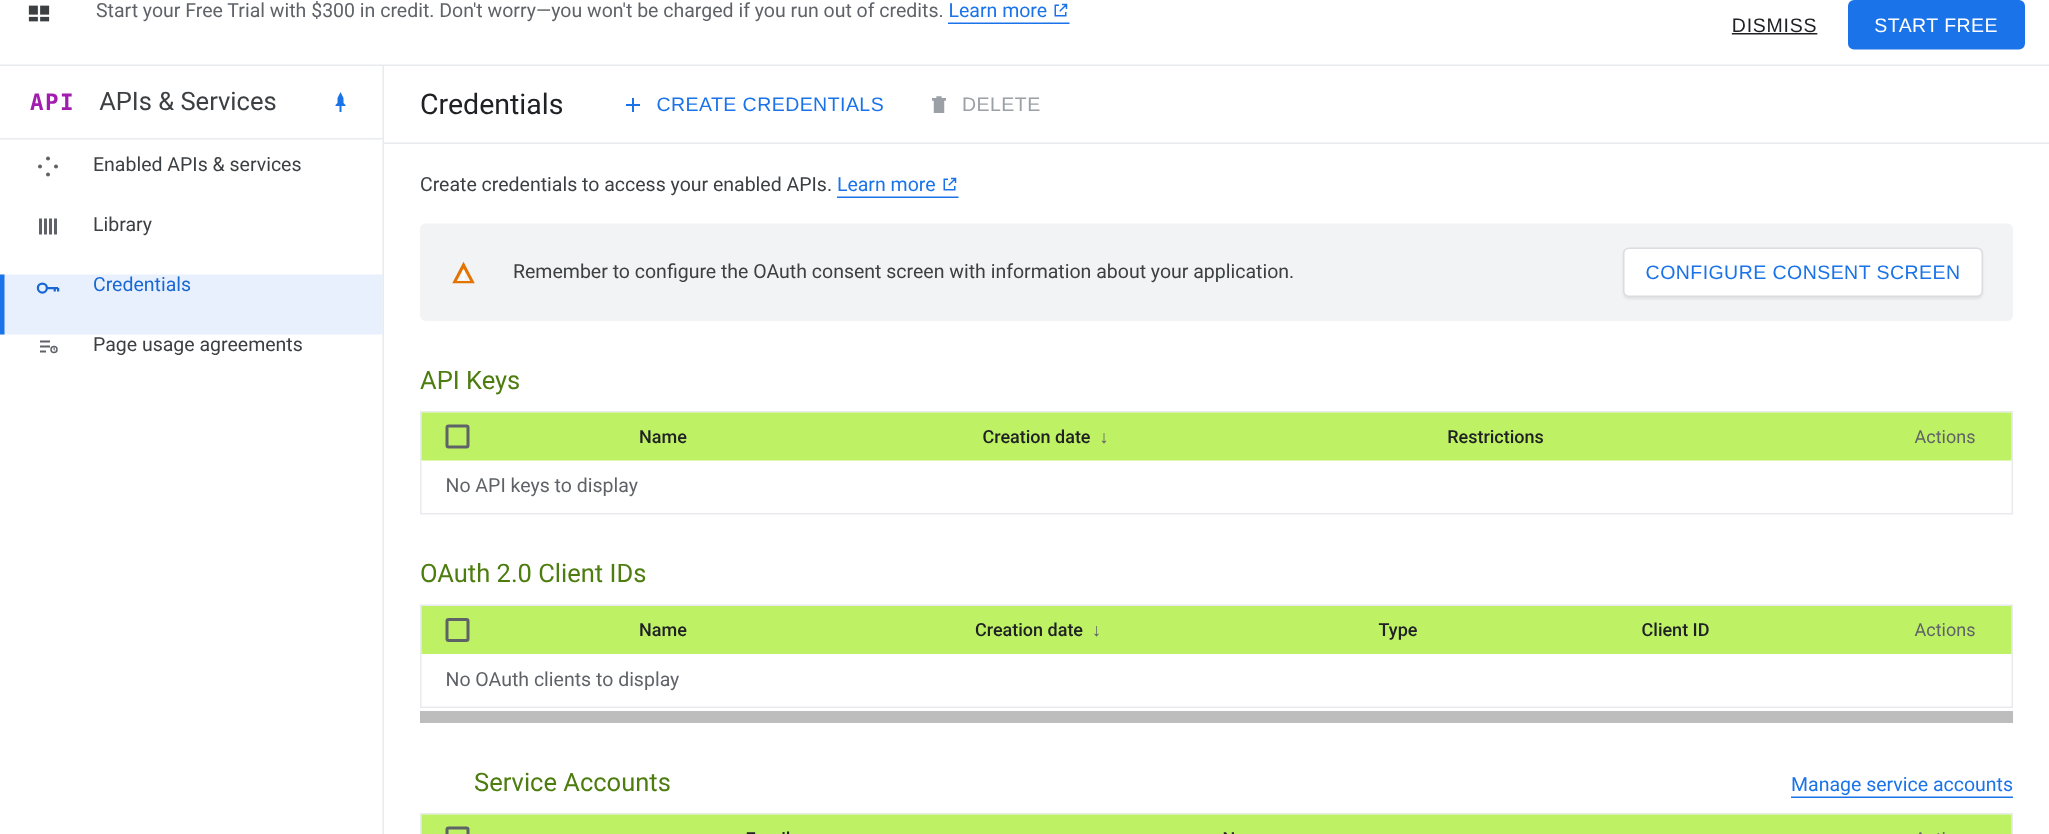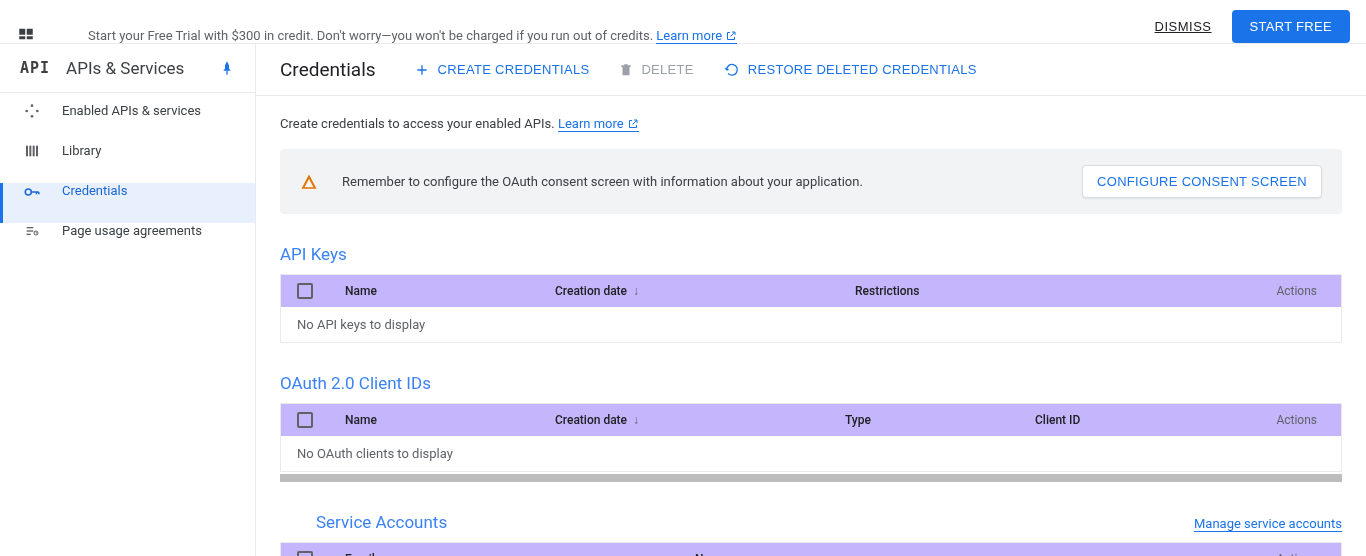--- a/index.html
+++ b/index.html
@@ -1,32 +1,32 @@
 <!DOCTYPE html>
 <html><head>
 <meta charset="utf-8">
 <style>
 * { box-sizing: border-box; margin: 0; padding: 0; }
 body { font-family: "Google Sans", Roboto, Arial, sans-serif; font-size: 14px; color: #202124; background: #fff; width: 1366px; }
 a { text-decoration: none; }
 
 
-.banner { display: flex; align-items: flex-end; height: 44px; padding: 0 16px; border-bottom: 1px solid #e8eaed; gap: 24px; }
+.banner { display: flex; align-items: flex-start; height: 44px; padding: 0 16px; border-bottom: 1px solid #e8eaed; }
 .banner-icon { width: 20px; display: flex; justify-content: center; }
 .banner-text { margin-left: 28px; color: #5f6368; font-size: 13px; flex: 1; }
 .banner-text a { color: #1a73e8; border-bottom: 1px solid #1a73e8; }
 .banner-actions { display: flex; align-items: center; gap: 20px; }
 .dismiss-btn { background: none; border: none; font-weight: 500; font-size: 13px; letter-spacing: 0.5px; color: #202124; cursor: pointer; text-decoration: underline; }
 .start-free-btn { background: #1a73e8; color: #fff; border: none; border-radius: 4px; padding: 9px 18px; font-weight: 500; font-size: 13px; letter-spacing: 0.3px; cursor: pointer; }
 
 
 .layout { display: flex; }
 .sidebar { width: 256px; border-right: 1px solid #e8eaed; min-height: 512px; position: relative; }
 .sidebar-header { display: flex; align-items: center; padding: 14px 20px; border-bottom: 1px solid #e8eaed; }
-.sidebar-logo { font-family: monospace; font-weight: 700; color: #404040; font-size: 15px; letter-spacing: 1px; }
+.sidebar-logo { font-family: monospace; font-weight: 700; color: #a21caf; font-size: 15px; letter-spacing: 1px; }
 .sidebar-title { margin-left: 16px; font-size: 17px; color: #3c4043; flex: 1; }
 .pin-icon { color: #1a73e8; }
 .nav { padding: 10px 0; }
 .nav-item { display: flex; align-items: flex-start; height: 40px; padding: 0 20px; cursor: pointer; color: #3c4043; font-size: 13px; }
 .nav-item.active { background: #e8f0fe; color: #1967d2; border-left: 3px solid #1a73e8; padding-left: 17px; }
 .nav-item .nav-icon { width: 24px; margin-right: 18px; display: flex; justify-content: center; }
 
 
 .content { flex: 1; }
 .content-header { display: flex; align-items: center; padding: 14px 24px; border-bottom: 1px solid #e8eaed; gap: 38px; }
@@ -39,24 +39,24 @@
 .intro-text { color: #3c4043; font-size: 13px; }
 .intro-text a { color: #1a73e8; border-bottom: 1px solid #1a73e8; }
 
 .alert { display: flex; align-items: center; background: #f1f3f4; border-radius: 4px; padding: 16px 20px; margin-top: 18px; }
 .alert-icon { color: #e37400; margin-right: 24px; }
 .alert-text { flex: 1; font-size: 13px; color: #3c4043; }
 .alert-btn { background: #fff; border: 1px solid #dadce0; color: #1a73e8; font-weight: 500; font-size: 13px; letter-spacing: 0.3px; padding: 8px 14px; border-radius: 4px; cursor: pointer; box-shadow: 0 1px 2px rgba(0,0,0,0.08); }
 
 .section { margin-top: 30px; }
 .section-header { display: flex; align-items: baseline; justify-content: space-between; margin-left: 36px; }
-.section-title { font-size: 17px; font-weight: 400; color: #3b82f6; margin-bottom: 10px; }
+.section-title { font-size: 17px; font-weight: 400; color: #4d7c0f; margin-bottom: 10px; }
 .manage-link { color: #1a73e8; font-size: 13px; border-bottom: 1px solid #1a73e8; }
 .table { border: 1px solid #e8eaed; }
-.thead { display: flex; align-items: center; background: #c4b5fd; height: 32px; font-size: 12px; font-weight: 500; color: #202124; padding: 0 16px; }
+.thead { display: flex; align-items: center; background: #bef264; height: 32px; font-size: 12px; font-weight: 500; color: #202124; padding: 0 16px; text-align: center; }
 .thead .col, .trow .col { padding: 0 8px; }
 .chk-col { width: 40px; display: flex; align-items: center; }
 .sort-icon { margin-left: 6px; color: #5f6368; }
 .actions-col { margin-left: auto; color: #5f6368; font-weight: 400; }
 .empty-row { padding: 10px 16px; font-size: 13px; color: #5f6368; }
 .scroll-bar { height: 8px; background: #bdbdbd; margin-top: 2px; }
 
 .checkbox { width: 16px; height: 16px; border: 2px solid #5f6368; border-radius: 2px; display: inline-block; }
 
 svg { display: block; }
@@ -153,26 +153,20 @@
           <svg width="16" height="16" viewBox="0 0 24 24" fill="none" stroke="#1a73e8" stroke-width="2">
               <path d="M12 5v14M5 12h14"></path>
             </svg>
           <span>CREATE CREDENTIALS</span>
         </button>
         <button class="action-btn disabled">
           <svg width="14" height="14" viewBox="0 0 24 24" fill="#9aa0a6">
               <path d="M6 7h12v14H6zM4 4h16v3H4zM9 2h6v2H9z"></path>
             </svg>
           <span>DELETE</span>
-        </button>
-        <button class="action-btn primary">
-          <svg width="16" height="16" viewBox="0 0 24 24" fill="none" stroke="#1a73e8" stroke-width="2">
-              <path d="M4 12a8 8 0 1 1 2 5M4 12l-2-3M4 12l3-1"></path>
-            </svg>
-          <span>RESTORE DELETED CREDENTIALS</span>
         </button>
       </div>
     </div>
 
     <div class="content-body">
       <div class="intro-text">
         <span>Create credentials to access your enabled APIs. </span><a href="#"><span>Learn more</span> <svg style="display:inline-block;vertical-align:-2px" width="12" height="12" viewBox="0 0 24 24" fill="none" stroke="#1a73e8" stroke-width="2">
               <path d="M14 4h6v6M20 4l-9 9M19 14v5H5V5h5"></path>
             </svg></a>
       </div>

